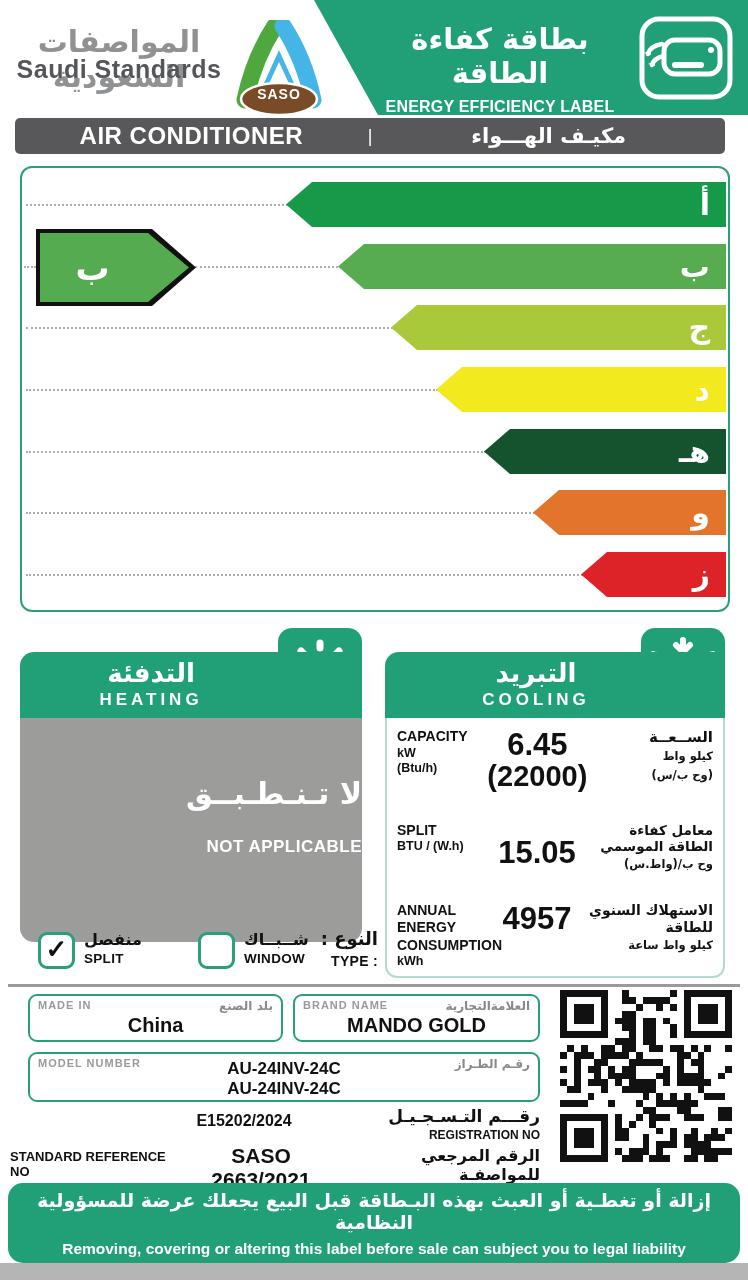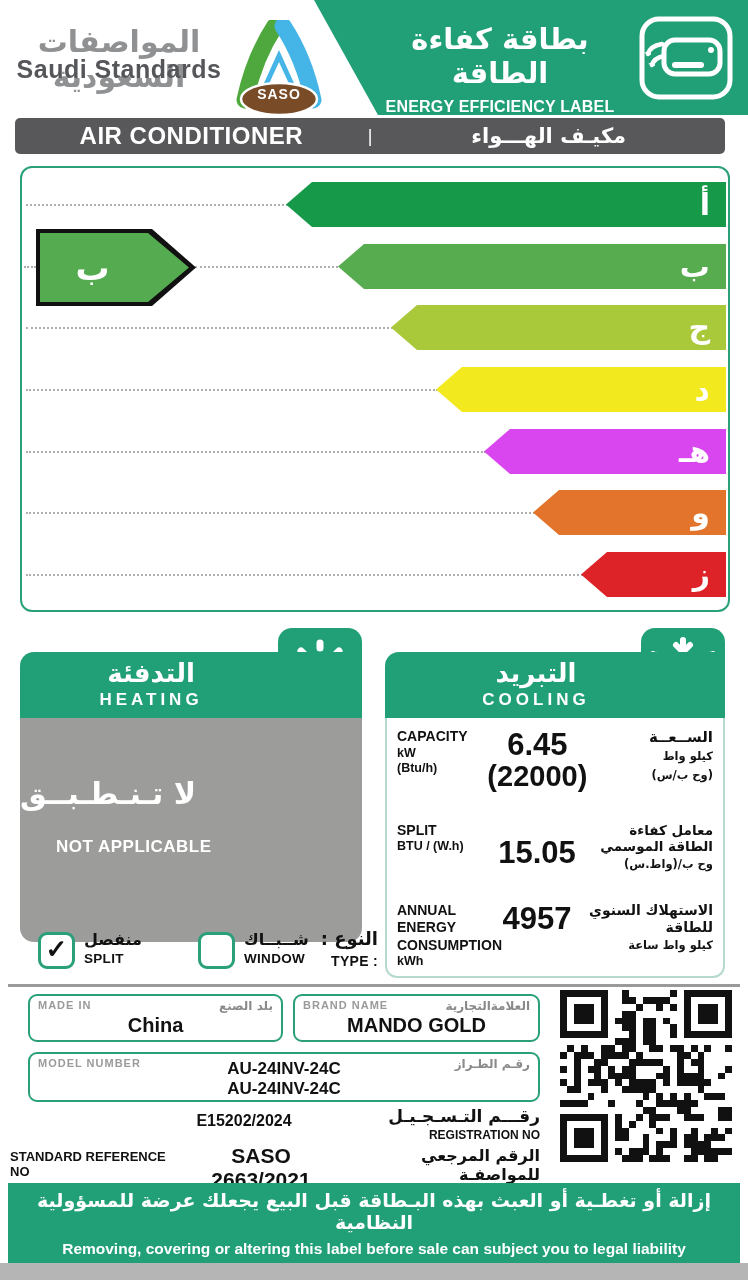--- a/index.html
+++ b/index.html
@@ -52,21 +52,21 @@
 
   
   .icon-sq{position:absolute;width:84px;height:84px;border-radius:14px;display:flex;align-items:center;justify-content:center;}
   #heating-icon{left:278px;top:628px;} #cooling-icon{left:641px;top:628px;}
   .sec-header{position:absolute;height:66px;border-radius:14px 0 0 0;color:#fff;text-align:center;box-sizing:border-box;}
   #heating-header{left:20px;top:652px;width:342px;padding-right:80px;}
   #cooling-header{left:385px;top:652px;width:340px;padding-right:86px;}
   .sec-title-ar{font-size:26px;font-weight:bold;margin-top:6px;}
   .sec-title-en{font-size:17px;font-weight:bold;letter-spacing:4px;margin-top:2px;}
   #heating-body{position:absolute;left:20px;top:718px;width:342px;height:224px;background:#9c9c9b;
-    border-radius:0 0 14px 14px;text-align:left;color:#fff;}
+    border-radius:0 0 14px 14px;text-align:right;color:#fff;}
   #na-ar{font-size:30px;font-weight:bold;margin-top:58px;letter-spacing:3px;}
   #na-en{font-size:17px;font-weight:bold;margin-top:26px;letter-spacing:.5px;margin-left:36px;}
   #cooling-body{position:absolute;left:385px;top:718px;width:340px;height:260px;background:#fff;
     border:2px solid #b5d9cb;border-top:none;border-radius:0 0 12px 12px;box-sizing:border-box;
     padding:10px 10px 6px 10px;display:flex;flex-direction:column;justify-content:space-between;}
   .spec-row{display:flex;align-items:flex-start;}
   .spec-en{width:92px;font-weight:bold;font-size:14px;line-height:1.25;color:#111;}
   .spec-en .sm{font-size:12.5px;}
   .spec-val{flex:1;text-align:center;font-weight:bold;color:#111;font-size:31px;line-height:1.08;}
   .spec-val .v2{font-size:29px;}
@@ -100,21 +100,21 @@
   #reg-val{position:absolute;left:168px;top:1112px;width:152px;text-align:center;font-size:16px;font-weight:bold;color:#111;}
   #reg-ar{position:absolute;left:330px;top:1106px;width:210px;text-align:right;font-size:17px;font-weight:bold;color:#111;}
   #reg-en{position:absolute;left:330px;top:1128px;width:210px;text-align:right;font-size:12px;font-weight:bold;color:#111;}
   #std-en{position:absolute;left:10px;top:1149px;width:178px;font-size:13px;font-weight:bold;color:#111;}
   #std-val{position:absolute;left:186px;top:1144px;width:150px;text-align:center;font-size:21px;font-weight:bold;color:#111;}
   #std-ar{position:absolute;left:342px;top:1146px;width:198px;text-align:right;font-size:16px;font-weight:bold;color:#111;}
   #qr{position:absolute;left:556px;top:990px;}
 
   
   #footer{position:absolute;left:8px;top:1183px;width:732px;height:80px;color:#fff;text-align:center;
-    display:flex;flex-direction:column;justify-content:center;}
+    display:flex;flex-direction:column;justify-content:center;border-radius:15px;}
   #footer-ar{font-size:19px;font-weight:bold;}
   #footer-en{font-size:15.5px;font-weight:bold;margin-top:7px;}
   #bottom-strip{position:absolute;left:0;top:1263px;width:748px;height:17px;background:#b5b5b5;}
 </style>
 </head>
 <body>
 
 <div id="label">
 
   <div id="header" class="brand-bg" style="background: rgb(33, 160, 119);">
@@ -166,21 +166,21 @@
       </div>
     <div class="grade-bar gb1" style="background: rgb(88, 172, 80);">
         <span class="grade-letter ar">ب</span>
       </div>
     <div class="grade-bar gb2" style="background: rgb(169, 201, 58);">
         <span class="grade-letter ar">ج</span>
       </div>
     <div class="grade-bar gb3" style="background: rgb(242, 234, 31);">
         <span class="grade-letter ar">د</span>
       </div>
-    <div class="grade-bar gb4" style="background: #d946ef;">
+    <div class="grade-bar gb4" style="background: #14532d;">
         <span class="grade-letter ar">هـ</span>
       </div>
     <div class="grade-bar gb5" style="background: rgb(226, 117, 43);">
         <span class="grade-letter ar">و</span>
       </div>
     <div class="grade-bar gb6" style="background: rgb(222, 35, 40);">
         <span class="grade-letter ar">ز</span>
       </div>
 
     <div id="indicator">

